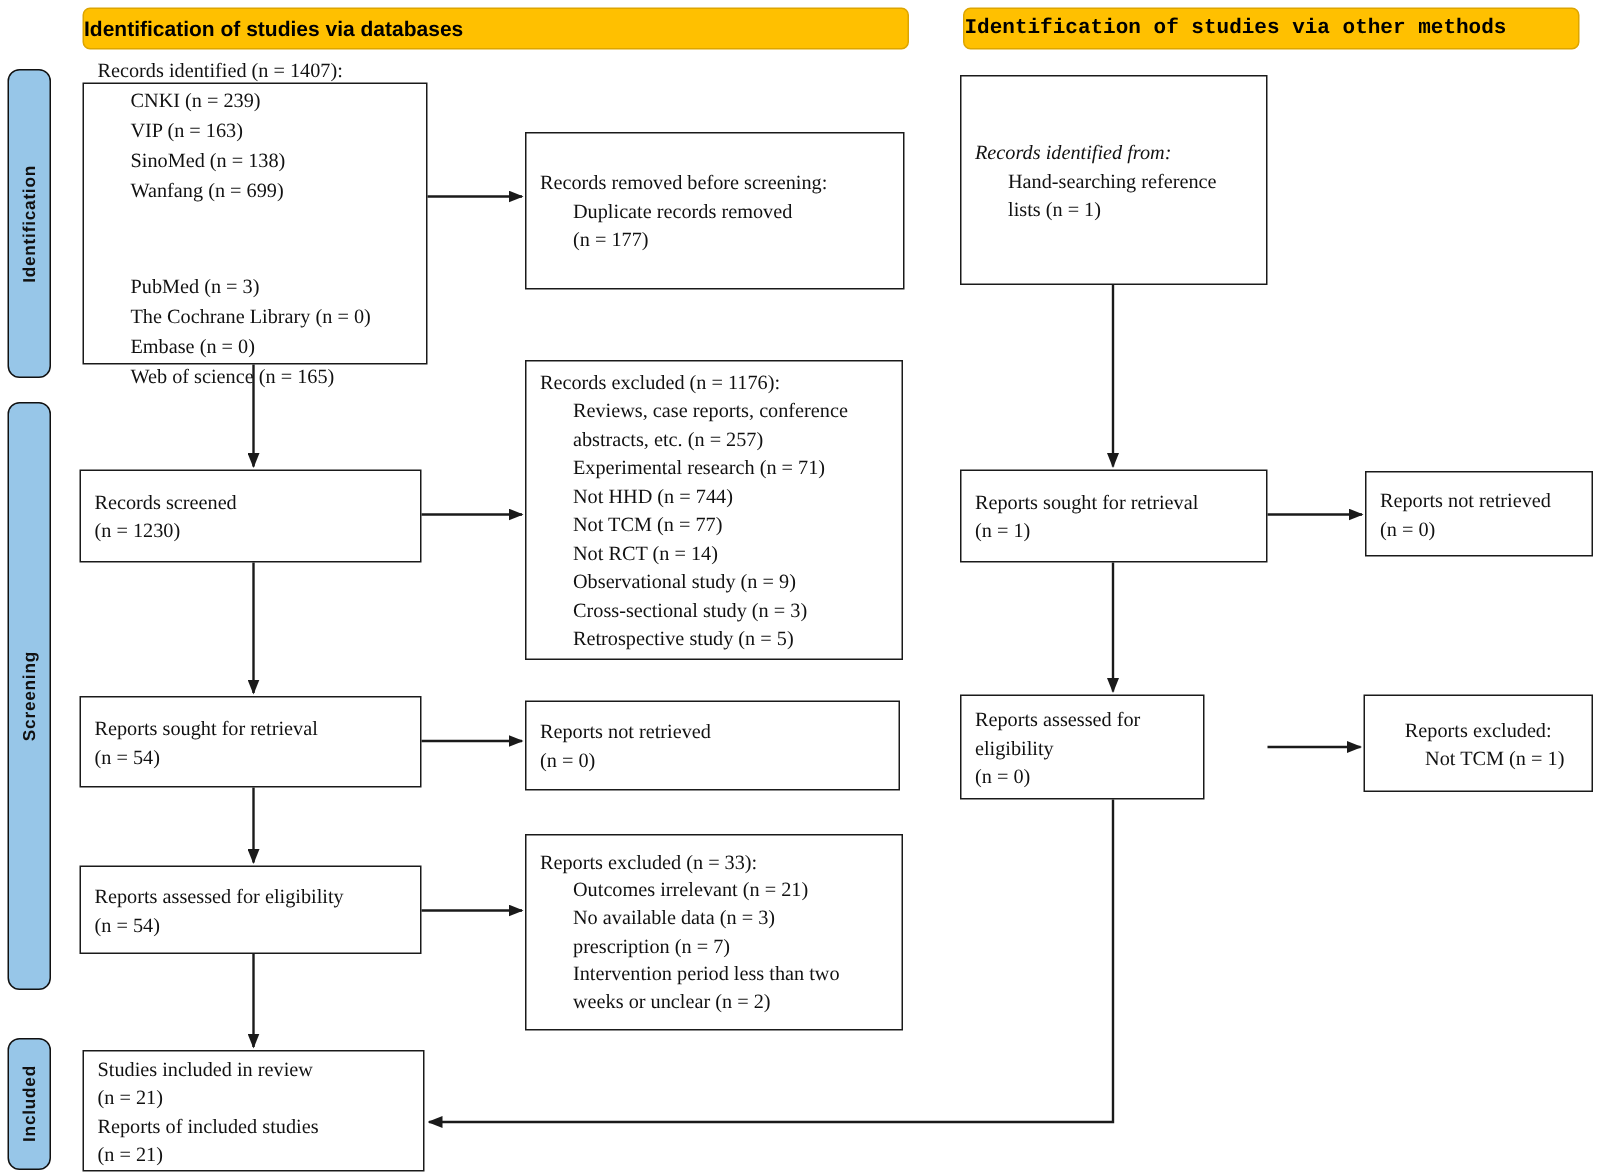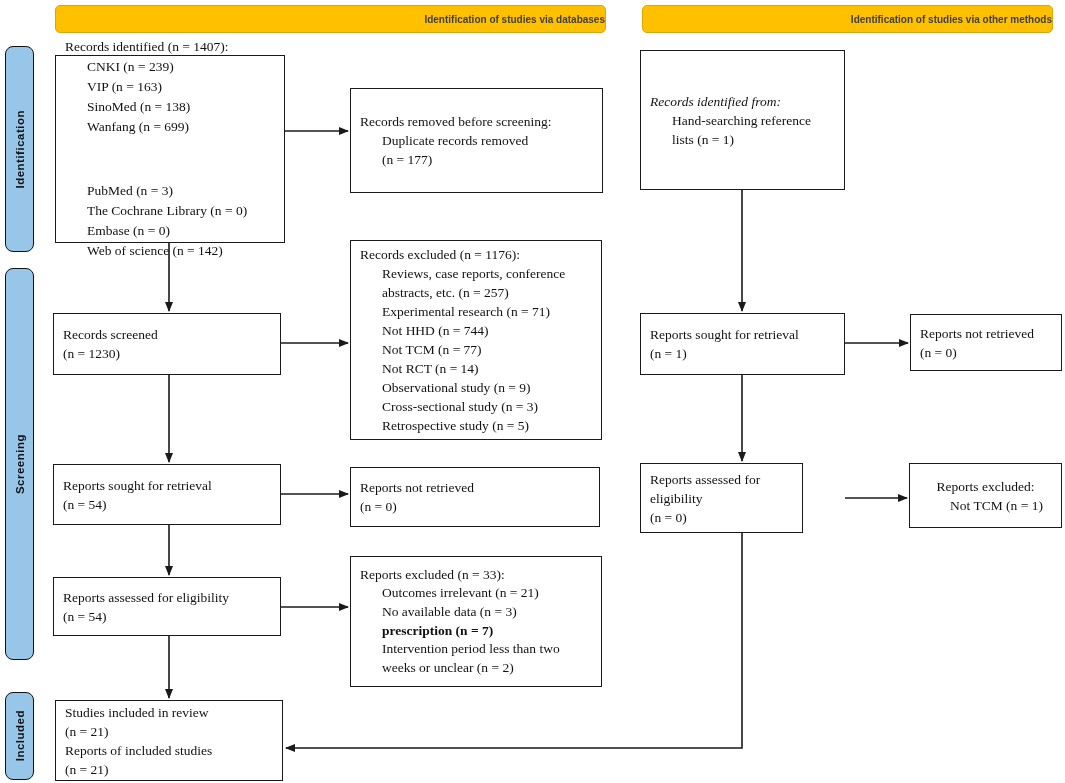--- a/index.html
+++ b/index.html
@@ -10,23 +10,23 @@
   }
   html,body{margin:0;padding:0;background:#ffffff;}
   #canvas{
     position:relative;width:1065px;height:783px;background:#ffffff;
     font-family:"Liberation Serif","DejaVu Serif",serif;color:var(--text);
     overflow:hidden;
   }
   .hdr{
     position:absolute;height:28px;background:var(--header-bg);
     border:1px solid var(--header-border);border-radius:5px;
-    display:flex;align-items:center;justify-content:flex-end;
+    display:flex;align-items:center;justify-content:flex-start;
     font-family:"Liberation Sans","DejaVu Sans",sans-serif;
-    font-weight:bold;font-size:10px;color:#404040;box-sizing:border-box;
+    font-weight:bold;font-size:14px;color:#000000;box-sizing:border-box;
   }
   .stage{
     position:absolute;width:29px;background:var(--stage-bg);
     border:1.6px solid var(--stage-border);border-radius:8px;
     box-sizing:border-box;display:flex;align-items:center;justify-content:center;
   }
   .stage span{
     writing-mode:vertical-rl;transform:rotate(180deg);
     font-family:"Liberation Sans","DejaVu Sans",sans-serif;
     font-weight:bold;font-size:11.5px;letter-spacing:.5px;color:#111;
@@ -43,21 +43,21 @@
   #arrows{position:absolute;left:0;top:0;pointer-events:none;}
 </style>
 </head>
 <body>
 
 <div id="canvas">
 
   <div class="hdr" style="left:55px;top:5px;width:551px;">
     <span>Identification of studies via databases</span>
   </div>
-  <div class="hdr" style="left:642px;top:5px;width:411px;">
+  <div class="hdr" style="left:642px;top:5px;width:411px;font-family:Liberation Mono, monospace;">
     <span>Identification of studies via other methods</span>
   </div>
 
   <div class="stage" style="left:5px;top:46px;height:206px;">
     <span>Identification</span>
   </div>
   <div class="stage" style="left:5px;top:268px;height:392px;">
     <span>Screening</span>
   </div>
   <div class="stage" style="left:5px;top:692px;height:88px;">
@@ -66,21 +66,21 @@
 
   <div class="box tall" style="left:55px;top:55px;width:230px;height:188px;">
       <div class="ln" style="padding-left: 0px;">Records identified (n = 1407):</div>
       <div class="ln" style="padding-left: 22px;">CNKI (n = 239)</div>
       <div class="ln" style="padding-left: 22px;">VIP (n = 163)</div>
       <div class="ln" style="padding-left: 22px;">SinoMed (n = 138)</div>
       <div class="ln" style="padding-left: 22px;">Wanfang (n = 699)</div>
       <div class="ln" style="padding-left: 22px; margin-top: 44px;">PubMed (n = 3)</div>
       <div class="ln" style="padding-left: 22px;">The Cochrane Library (n = 0)</div>
       <div class="ln" style="padding-left: 22px;">Embase (n = 0)</div>
-      <div class="ln" style="padding-left: 22px;">Web of science (n = 142)</div>
+      <div class="ln" style="padding-left: 22px;">Web of science (n = 165)</div>
     </div>
 
   <div class="box" style="left:53px;top:313px;width:228px;height:62px;">
       <div class="ln" style="padding-left: 0px;">Records screened</div>
       <div class="ln" style="padding-left: 0px;">(n = 1230)</div>
     </div>
 
   <div class="box" style="left:53px;top:464px;width:228px;height:61px;">
       <div class="ln" style="padding-left: 0px;">Reports sought for retrieval</div>
       <div class="ln" style="padding-left: 0px;">(n = 54)</div>
@@ -119,21 +119,21 @@
 
   <div class="box" style="left:350px;top:467px;width:250px;height:60px;">
       <div class="ln" style="padding-left: 0px;">Reports not retrieved</div>
       <div class="ln" style="padding-left: 0px;">(n = 0)</div>
     </div>
 
   <div class="box dense" style="left:350px;top:556px;width:252px;height:131px;">
       <div class="ln" style="padding-left: 0px;">Reports excluded (n = 33):</div>
       <div class="ln" style="padding-left: 22px;">Outcomes irrelevant (n = 21)</div>
       <div class="ln" style="padding-left: 22px;">No available data (n = 3)</div>
-      <div class="ln" style="padding-left: 22px; font-weight: bold;">prescription (n = 7)</div>
+      <div class="ln" style="padding-left: 22px;">prescription (n = 7)</div>
       <div class="ln" style="padding-left: 22px;">Intervention period less than two</div>
       <div class="ln" style="padding-left: 22px;">weeks or unclear (n = 2)</div>
     </div>
 
   <div class="box" style="left:640px;top:50px;width:205px;height:140px;">
       <div class="ln" style="padding-left: 0px; font-style: italic;">Records identified from:</div>
       <div class="ln" style="padding-left: 22px;">Hand-searching reference</div>
       <div class="ln" style="padding-left: 22px;">lists (n = 1)</div>
     </div>
 

